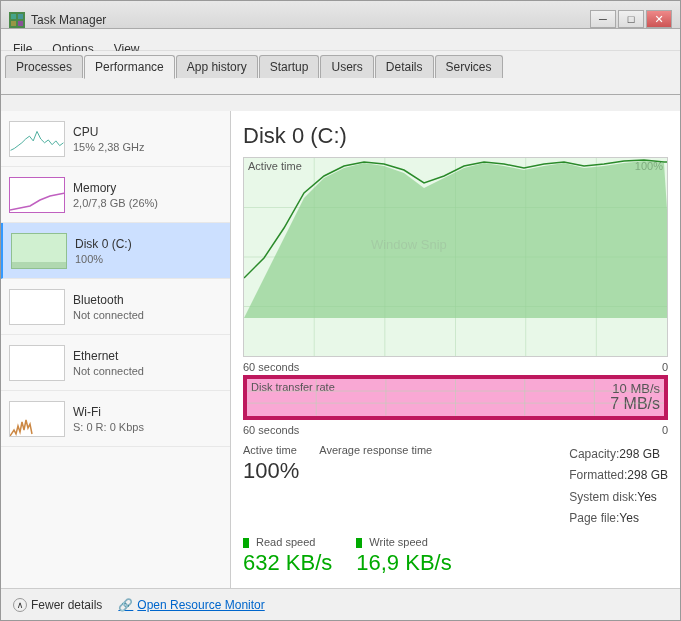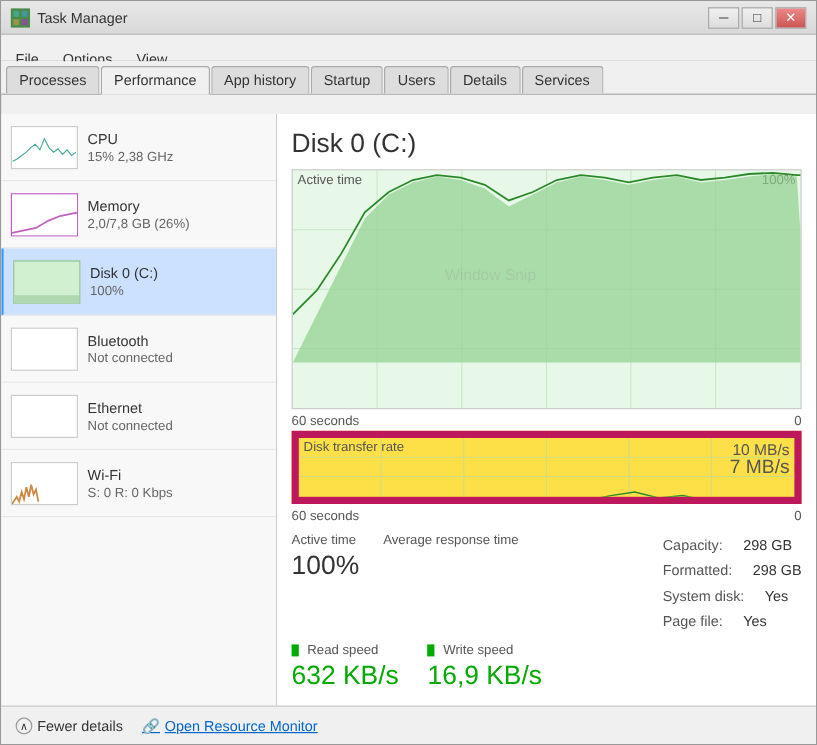--- a/index.html
+++ b/index.html
@@ -1,31 +1,31 @@
 <!DOCTYPE html>
 <html><head>
   <meta charset="utf-8">
   <style>
     * { box-sizing: border-box; margin: 0; padding: 0; }
     body { font-family: 'Segoe UI', Arial, sans-serif; font-size: 12px; background: #f0f0f0; }
     
     .window { width: 681px; height: 621px; background: #f0f0f0; border: 1px solid #999; display: flex; flex-direction: column; }
     
-    .title-bar { background: linear-gradient(to bottom, #e8e8e8, #d8d8d8); height: 28px; display: flex; align-items: center; justify-content: space-between; padding: 0 8px; border-bottom: 1px solid #aaa; }
+    .title-bar { background: linear-gradient(to bottom, #e8e8e8, #d8d8d8); height: 28px; display: flex; align-items: flex-end; justify-content: space-between; padding: 0 8px; border-bottom: 1px solid #aaa; }
     .title-bar-left { display: flex; align-items: center; gap: 6px; }
     .title-bar-icon { width: 16px; height: 16px; background: #4a8a4a; display: flex; align-items: center; justify-content: center; font-size: 10px; color: white; }
     .title-bar-text { font-size: 12px; color: #333; font-weight: normal; }
     .title-bar-controls { display: flex; gap: 2px; }
     .title-bar-btn { width: 26px; height: 18px; background: linear-gradient(to bottom, #f0f0f0, #ddd); border: 1px solid #aaa; cursor: pointer; font-size: 11px; display: flex; align-items: center; justify-content: center; color: #333; }
     .title-bar-btn.close { background: linear-gradient(to bottom, #e88, #c55); color: white; }
     
     .menu-bar { background: #f0f0f0; height: 22px; display: flex; align-items: center; padding: 0 4px; border-bottom: 1px solid #ddd; gap: 4px; }
     .menu-item { padding: 2px 8px; font-size: 12px; cursor: pointer; color: #333; margin-top: 18px; }
     
-    .tabs { display: flex; align-items: flex-end; padding: 4px 4px 0; background: #f0f0f0; border-bottom: 1px solid #aaa; gap: 1px; }
+    .tabs { display: flex; align-items: flex-end; padding: 4px 4px 16px; background: #f0f0f0; border-bottom: 1px solid #aaa; gap: 1px; }
     .tab { padding: 4px 10px; font-size: 12px; cursor: pointer; color: #333; background: #ddd; border: 1px solid #aaa; border-bottom: none; border-radius: 3px 3px 0 0; }
     .tab.active { background: #f0f0f0; border-bottom: 1px solid #f0f0f0; margin-bottom: -1px; z-index: 1; font-weight: 500; }
     
     .content { display: flex; flex: 1; overflow: hidden; margin-top: 16px; }
     
     .sidebar { width: 230px; border-right: 1px solid #ccc; background: #f8f8f8; overflow-y: auto; }
     .sidebar-item { padding: 6px 8px; display: flex; align-items: center; gap: 8px; cursor: pointer; border-bottom: 1px solid #e8e8e8; min-height: 56px; }
     .sidebar-item.active { background: #cce0ff; border-left: 2px solid #3399ff; }
     .sidebar-thumb { width: 56px; height: 36px; border: 1px solid #ccc; background: white; flex-shrink: 0; position: relative; overflow: hidden; }
     .sidebar-label { font-size: 12px; color: #333; }
@@ -49,32 +49,32 @@
     .disk-header { display: flex; justify-content: space-between; align-items: baseline; margin-bottom: 8px; }
     .disk-title { font-size: 22px; color: #333; font-weight: 300; }
     .disk-model { font-size: 12px; color: #555; }
     
     .chart-area { flex: 1; border: 1px solid #ccc; background: #e8f8e8; position: relative; margin-bottom: 4px; min-height: 200px; }
     .chart-label { font-size: 11px; color: #555; position: absolute; top: 2px; left: 4px; }
     .chart-percent { font-size: 11px; color: #555; position: absolute; top: 2px; right: 4px; }
     
     .chart-bottom-labels { display: flex; justify-content: space-between; font-size: 11px; color: #555; margin-bottom: 2px; }
     
-    .chart-area2 { height: 80px; border: 6px solid #be185d; background: #fde047; position: relative; margin-bottom: 4px; }
+    .chart-area2 { height: 80px; border: 4px solid #be185d; background: #f9a8d4; position: relative; margin-bottom: 4px; }
     
     .chart-bottom-labels2 { display: flex; justify-content: space-between; font-size: 11px; color: #555; margin-bottom: 8px; }
     
     .stats-row { display: flex; gap: 20px; align-items: flex-start; }
     .stat-block { display: flex; flex-direction: column; }
     .stat-label { font-size: 11px; color: #555; margin-bottom: 2px; }
     .stat-value { font-size: 22px; color: #333; font-weight: 300; }
     .stat-value.green { color: #00aa00; }
     
     .stat-side { margin-left: auto; font-size: 12px; color: #333; line-height: 1.8; }
-    .stat-side-row { display: flex; gap: 17px; }
+    .stat-side-row { display: flex; gap: 0; }
     .stat-side-label { color: #555; }
     .stat-side-value { color: #333; font-weight: 500; }
     
     .footer { height: 32px; background: #f0f0f0; border-top: 1px solid #ccc; display: flex; align-items: center; padding: 0 12px; gap: 16px; }
     .footer-btn { display: flex; align-items: center; gap: 4px; font-size: 12px; color: #333; cursor: pointer; }
     .footer-icon { width: 14px; height: 14px; border-radius: 50%; border: 1px solid #999; display: flex; align-items: center; justify-content: center; font-size: 9px; }
     .footer-link { display: flex; align-items: center; gap: 4px; font-size: 12px; color: #0066cc; cursor: pointer; text-decoration: underline; }
     .footer-link-icon { color: #cc4400; font-size: 12px; }
   </style>
 </head>

